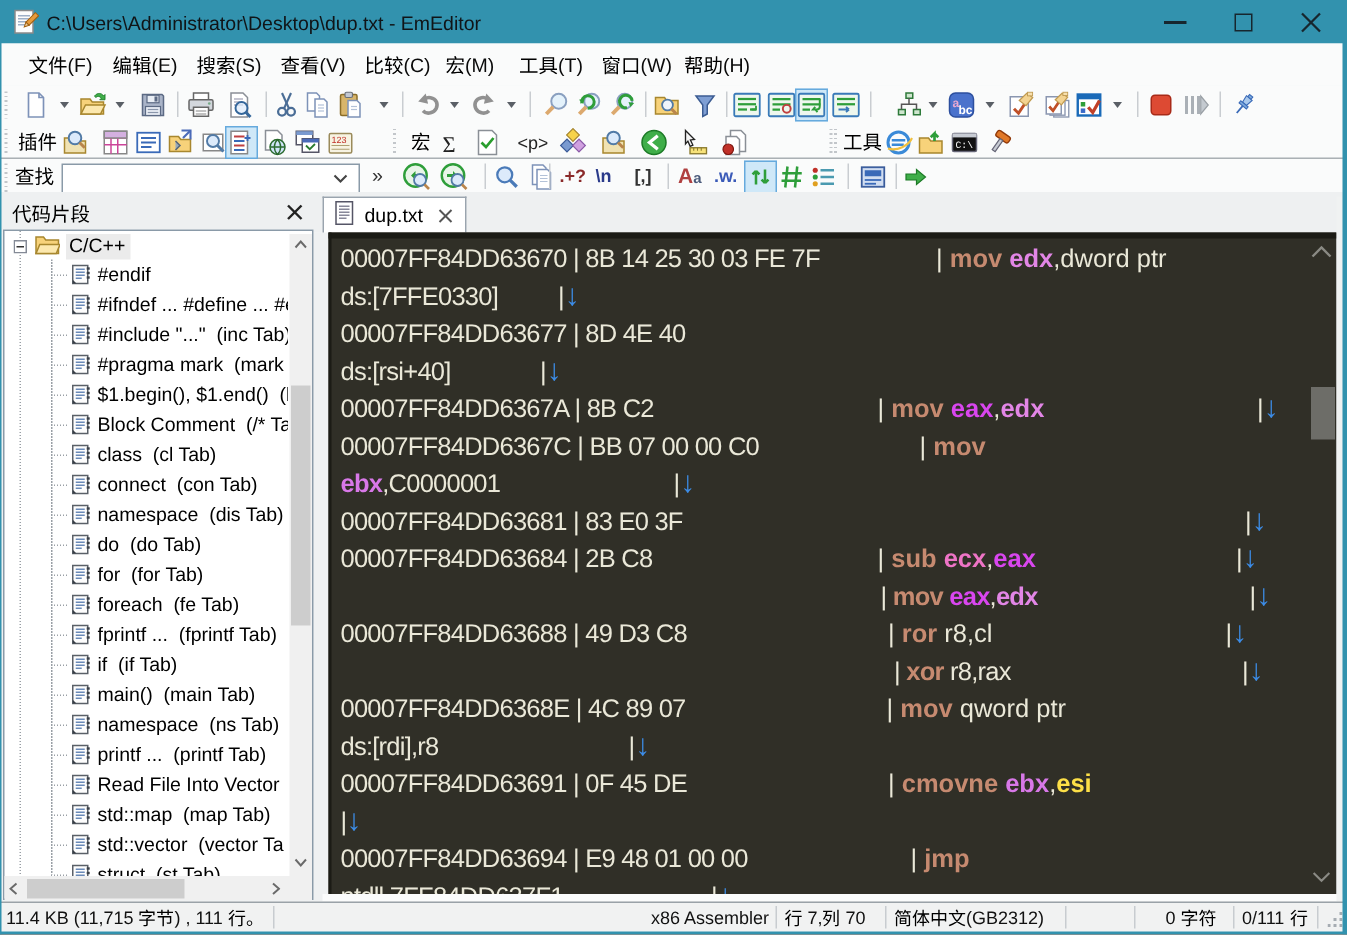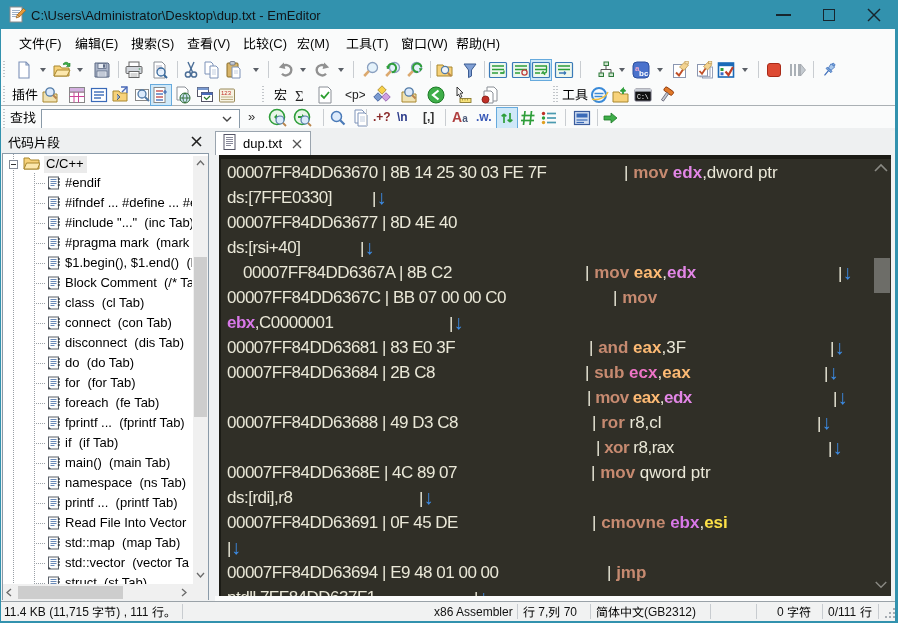--- a/index.html
+++ b/index.html
@@ -6,21 +6,21 @@
 body{font-family:"Liberation Sans",sans-serif;position:relative;background:#f5f6f6}
 .abs{position:absolute}
 .cj{vertical-align:-2px}
 .tb-sep{position:absolute;width:1px;height:17px;background:#c9cdd1}
 .dgrip{position:absolute;width:2px;background-image:repeating-linear-gradient(to bottom,#c2c6ca 0 1px,transparent 1px 3px)}
 .drop{position:absolute;width:0;height:0;border-left:3.5px solid transparent;border-right:3.5px solid transparent;border-top:4px solid #5a5f66}
 .el{position:absolute;left:227px;height:25px;width:660px;font-size:17px;line-height:25px;color:#eae8d8;white-space:pre}
 .el .sg{position:absolute;top:0;white-space:pre}
 .el .sg:first-child{letter-spacing:-0.5px}
 .op{color:#c68a70;font-weight:bold}
-.ra{color:#fdba74;font-weight:bold}
+.ra{color:#d946ef;font-weight:bold}
 .rc{color:#ee74c6;font-weight:bold}
 .rd{color:#e286e6;font-weight:bold}
 .rb{color:#d878e8;font-weight:bold}
 .rs{color:#fde047;font-weight:bold}
 .dn{color:#3c8ce6;font-weight:bold;font-size:20px}
 .trow{position:absolute;left:65px;width:127px;height:20px;line-height:20px;font-size:13px;color:#000;white-space:pre;overflow:hidden}
 .hdot{position:absolute;height:1px;background-image:repeating-linear-gradient(to right,#9aa0a6 0 1px,transparent 1px 2px)}
 .vdot{position:absolute;width:1px;background-image:repeating-linear-gradient(to bottom,#9aa0a6 0 1px,transparent 1px 2px)}
 </style></head><body>
 <svg style="position:absolute;width:0;height:0" aria-hidden="true">
@@ -724,21 +724,21 @@
       <line x1="4.5" y1="7.5" x2="10.5" y2="7.5"></line>
       <line x1="4.5" y1="9.5" x2="8.5" y2="9.5"></line>
     </g>
     <path d="M2.5 10.5l2.5 2.5H2.5z" fill="#3a4048"></path>
     <g fill="#3a4048">
       <rect x="11.8" y="2.2" width="2" height="1.6"></rect>
       <rect x="11.8" y="5.2" width="2" height="1.6"></rect>
       <rect x="11.8" y="8.2" width="2" height="1.6"></rect>
     </g>
   </svg>
-<div class="trow" style="top:333px">disconnect  (dis Tab)</div>
+<div class="trow" style="top:333px">namespace  (dis Tab)</div>
 <div class="hdot" style="left:34px;top:363px;width:12px"></div>
 <svg class="abs" style="left:46px;top:356px" width="14" height="14" viewBox="0 0 14 14">
     <rect x="2.5" y="1" width="10" height="12" fill="#fdfdfd" stroke="#5a6068" stroke-width="1"></rect>
     <g stroke="#6a8ab8" stroke-width="1">
       <line x1="4.5" y1="3.5" x2="10.5" y2="3.5"></line>
       <line x1="4.5" y1="5.5" x2="10.5" y2="5.5"></line>
       <line x1="4.5" y1="7.5" x2="10.5" y2="7.5"></line>
       <line x1="4.5" y1="9.5" x2="8.5" y2="9.5"></line>
     </g>
     <path d="M2.5 10.5l2.5 2.5H2.5z" fill="#3a4048"></path>
@@ -968,24 +968,24 @@
     <g stroke="#555" stroke-width="1.3">
       <line x1="1" y1="1" x2="9" y2="9"></line>
       <line x1="9" y1="1" x2="1" y2="9"></line>
     </g>
   </svg>
 <div class="abs" style="left:219px;top:155px;width:672px;height:441px;background:#302f27;border-top:4px solid #1b1b15;border-left:2px solid #1b1b15;overflow:hidden" id="ed">
     <div class="el" style="left:6px;top:0.5px"><span class="sg" style="left:0px">00007FF84DD63670 | 8B 14 25 30 03 FE 7F</span><span class="sg" style="left:397px">| <span class="op">mov</span> <span class="rd">edx</span>,dword ptr</span></div>
     <div class="el" style="left:6px;top:25.5px"><span class="sg" style="left:0px">ds:[7FFE0330]</span><span class="sg" style="left:145px">|<span class="dn">↓</span></span></div>
     <div class="el" style="left:6px;top:50.5px"><span class="sg" style="left:0px">00007FF84DD63677 | 8D 4E 40</span></div>
     <div class="el" style="left:6px;top:75.5px"><span class="sg" style="left:0px">ds:[rsi+40]</span><span class="sg" style="left:133px">|<span class="dn">↓</span></span></div>
-    <div class="el" style="left:6px;top:100.5px"><span class="sg" style="left:16px">00007FF84DD6367A | 8B C2</span><span class="sg" style="left:358px">| <span class="op">mov</span> <span class="ra">eax</span>,<span class="rd">edx</span></span><span class="sg" style="left:611px">|<span class="dn">↓</span></span></div>
+    <div class="el" style="left:6px;top:100.5px"><span class="sg" style="left:0px">00007FF84DD6367A | 8B C2</span><span class="sg" style="left:358px">| <span class="op">mov</span> <span class="ra">eax</span>,<span class="rd">edx</span></span><span class="sg" style="left:611px">|<span class="dn">↓</span></span></div>
     <div class="el" style="left:6px;top:125.5px"><span class="sg" style="left:0px">00007FF84DD6367C | BB 07 00 00 C0</span><span class="sg" style="left:386px">| <span class="op">mov</span></span></div>
     <div class="el" style="left:6px;top:150.5px"><span class="sg" style="left:0px"><span class="rb">ebx</span>,C0000001</span><span class="sg" style="left:222px">|<span class="dn">↓</span></span></div>
-    <div class="el" style="left:6px;top:175.5px"><span class="sg" style="left:0px">00007FF84DD63681 | 83 E0 3F</span><span class="sg" style="left:362px">| <span class="op">and</span> <span class="ra">eax</span>,3F</span><span class="sg" style="left:603px">|<span class="dn">↓</span></span></div>
+    <div class="el" style="left:6px;top:175.5px"><span class="sg" style="left:0px">00007FF84DD63681 | 83 E0 3F</span><span class="sg" style="left:603px">|<span class="dn">↓</span></span></div>
     <div class="el" style="left:6px;top:200.5px"><span class="sg" style="left:0px">00007FF84DD63684 | 2B C8</span><span class="sg" style="left:358px">| <span class="op">sub</span> <span class="rc">ecx</span>,<span class="ra">eax</span></span><span class="sg" style="left:597px">|<span class="dn">↓</span></span></div>
     <div class="el" style="left:6px;top:225.5px"><span class="sg" style="left:360px">| <span class="op">mov</span> <span class="ra">eax</span>,<span class="rd">edx</span></span><span class="sg" style="left:606px">|<span class="dn">↓</span></span></div>
     <div class="el" style="left:6px;top:250.5px"><span class="sg" style="left:0px">00007FF84DD63688 | 49 D3 C8</span><span class="sg" style="left:365px">| <span class="op">ror</span> r8,cl</span><span class="sg" style="left:590px">|<span class="dn">↓</span></span></div>
     <div class="el" style="left:6px;top:275.5px"><span class="sg" style="left:369px">| <span class="op">xor</span> r8,rax</span><span class="sg" style="left:601px">|<span class="dn">↓</span></span></div>
     <div class="el" style="left:6px;top:300.5px"><span class="sg" style="left:0px">00007FF84DD6368E | 4C 89 07</span><span class="sg" style="left:364px">| <span class="op">mov</span> qword ptr</span></div>
     <div class="el" style="left:6px;top:325.5px"><span class="sg" style="left:0px">ds:[rdi],r8</span><span class="sg" style="left:192px">|<span class="dn">↓</span></span></div>
     <div class="el" style="left:6px;top:350.5px"><span class="sg" style="left:0px">00007FF84DD63691 | 0F 45 DE</span><span class="sg" style="left:365px">| <span class="op">cmovne</span> <span class="rb">ebx</span>,<span class="rs">esi</span></span></div>
     <div class="el" style="left:6px;top:375.5px"><span class="sg" style="left:0px">|<span class="dn">↓</span></span></div>
     <div class="el" style="left:6px;top:400.5px"><span class="sg" style="left:0px">00007FF84DD63694 | E9 48 01 00 00</span><span class="sg" style="left:380px">| <span class="op">jmp</span></span></div>
     <div class="el" style="left:6px;top:425.5px"><span class="sg" style="left:0px">ntdll.7FF84DD637F1</span><span class="sg" style="left:247px">|<span class="dn">↓</span></span></div>

